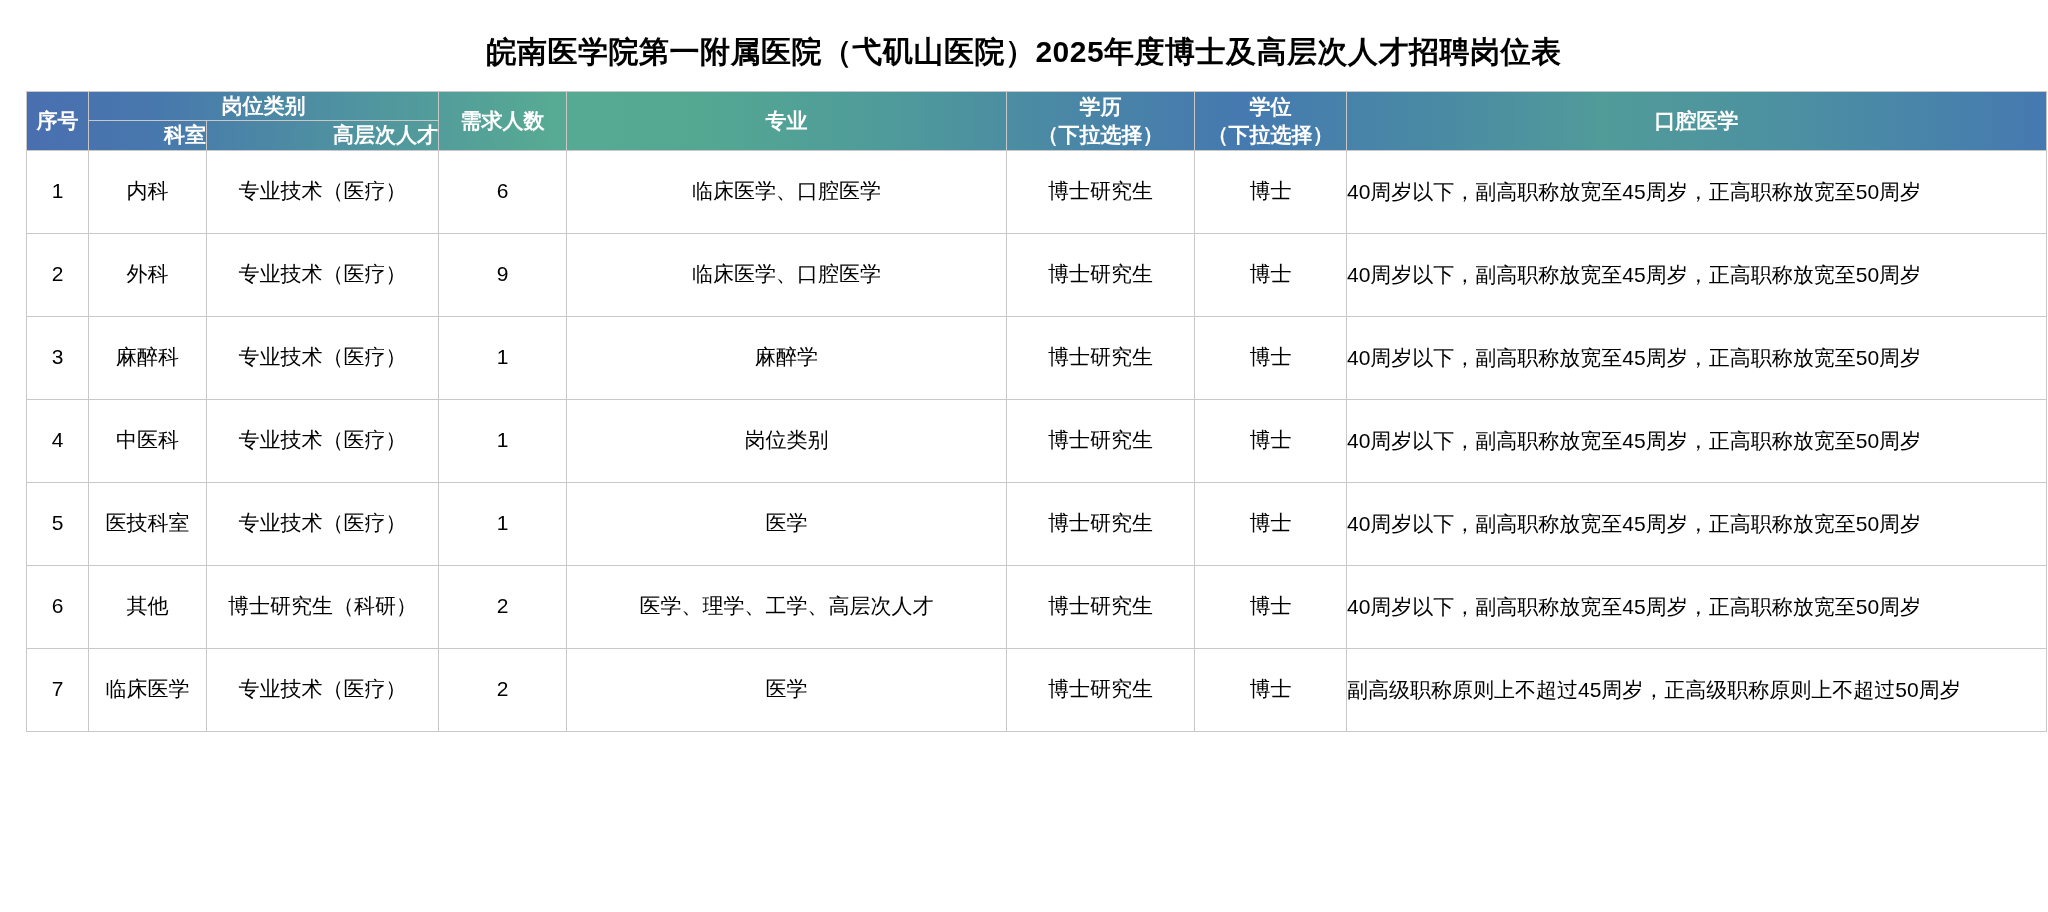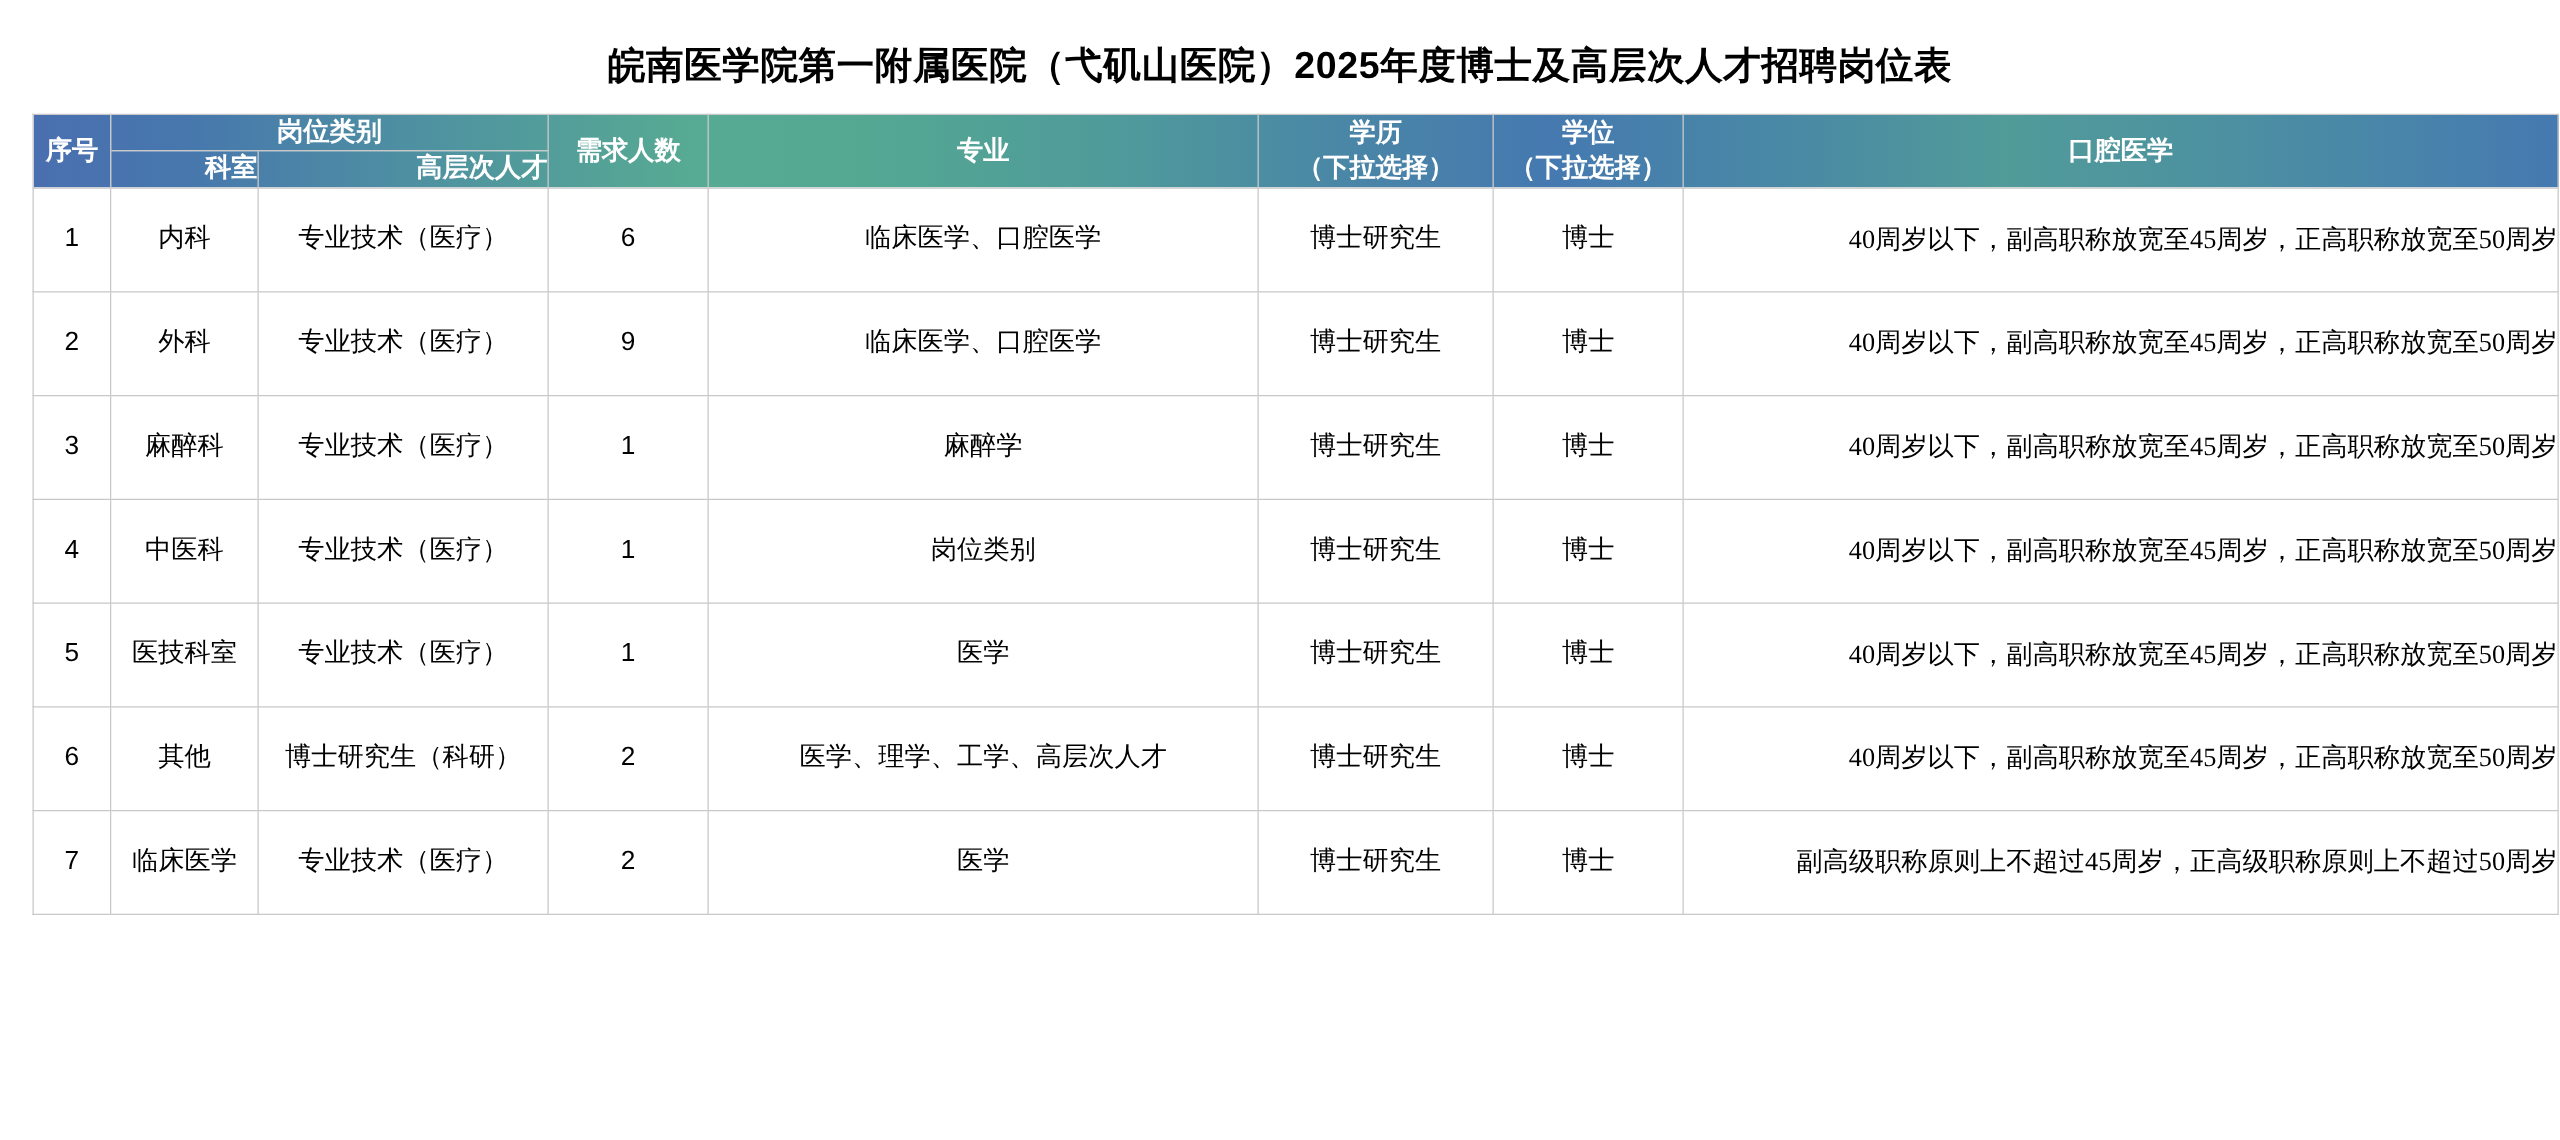--- a/index.html
+++ b/index.html
@@ -74,24 +74,23 @@
   tbody td {
     text-align: center;
     vertical-align: middle;
     height: 82px;
     font-size: 21px;
     line-height: 1.45;
     color: #000000;
     background: #ffffff;
   }
   td.req {
-    text-align: right;
+    text-align: left;
     padding: 6px 10px 6px 12px;
     line-height: 1.5;
-    font-family: Liberation Serif, serif;
   }
   .col-seq { width: 62px; }
   .col-dept { width: 118px; }
   .col-kind { width: 232px; }
   .col-num { width: 128px; }
   .col-major { width: 440px; }
   .col-edu { width: 188px; }
   .col-degree { width: 152px; }
   .col-other { width: 700px; }
   .hdr-sub { font-weight: bold; text-align: right; }

